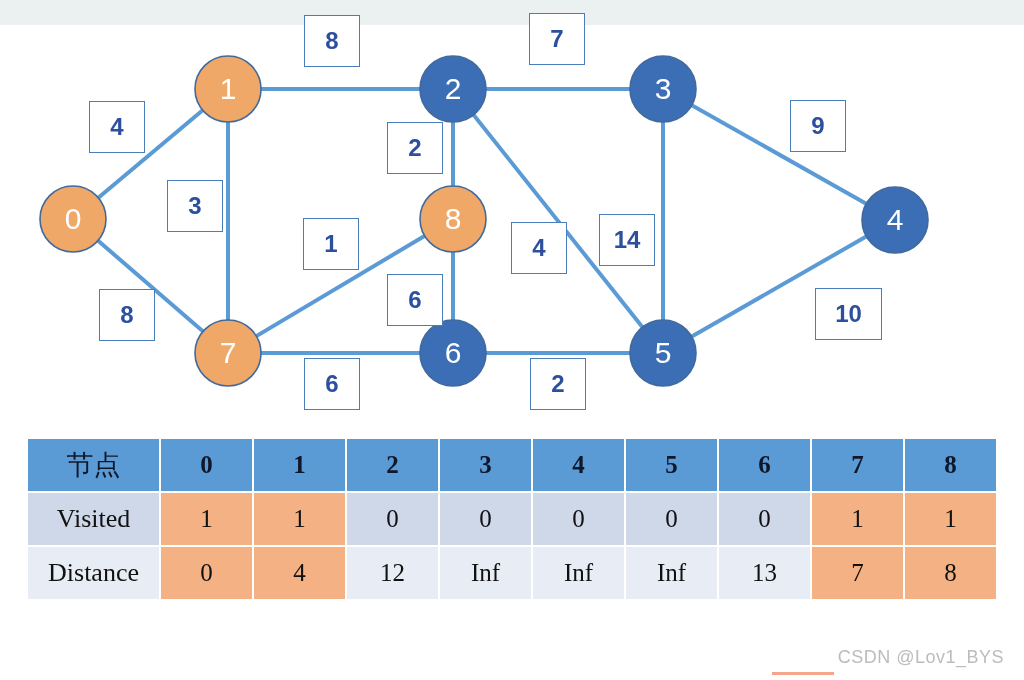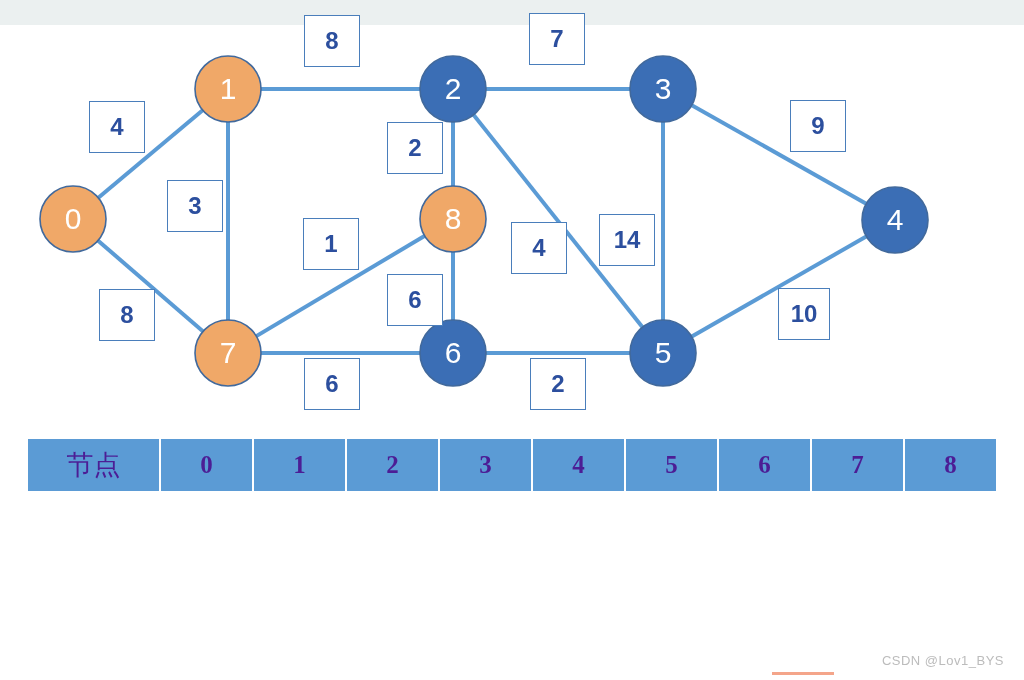--- a/index.html
+++ b/index.html
@@ -52,21 +52,21 @@
     text-align:center;
     vertical-align:middle;
     padding:0;
     height:52px;
     font-size:25px;
     color:#111111;
     font-weight:normal;
   }
   #tbl thead th{
     background:#5b9bd5;
-    color:#4c1d95;
+    color:#0f172a;
     font-weight:bold;
     font-family:"Liberation Serif", serif;
     font-size:25px;
   }
   #tbl thead th.corner{
     font-size:27px;
     font-family:"DejaVu Sans", sans-serif;
     font-weight:normal;
   }
   #tbl td.lbl{
@@ -75,21 +75,21 @@
   }
   #tbl tr.alt td.lbl{background:#e7ecf5;}
   #tbl td.cell{background:#ced8e9;}
   #tbl tr.alt td.cell{background:#e7ecf5;}
   #tbl td.hl{background:#f4b183 !important;}
 
   #watermark{
     position:absolute;
     right:20px;bottom:12px;
     color:#bcbcbc;
-    font-size:13px;
+    font-size:18px;
     font-family:"Liberation Sans", sans-serif;
     letter-spacing:.5px;
   }
   #bottom-mark{
     position:absolute;
     left:772px;bottom:5px;width:62px;height:3px;
     background:#f4a58a;
   }
 </style>
 </head>
@@ -143,21 +143,21 @@
       <div class="wbox" style="left: 529px; top: 13px; width: 56px; height: 52px;">7</div>
       <div class="wbox" style="left: 89px; top: 101px; width: 56px; height: 52px;">4</div>
       <div class="wbox" style="left: 387px; top: 122px; width: 56px; height: 52px;">2</div>
       <div class="wbox" style="left: 790px; top: 100px; width: 56px; height: 52px;">9</div>
       <div class="wbox" style="left: 167px; top: 180px; width: 56px; height: 52px;">3</div>
       <div class="wbox" style="left: 599px; top: 170px; width: 56px; height: 52px; margin-top: 44px;">14</div>
       <div class="wbox" style="left: 303px; top: 218px; width: 56px; height: 52px;">1</div>
       <div class="wbox" style="left: 511px; top: 222px; width: 56px; height: 52px;">4</div>
       <div class="wbox" style="left: 387px; top: 274px; width: 56px; height: 52px;">6</div>
       <div class="wbox" style="left: 99px; top: 289px; width: 56px; height: 52px;">8</div>
-      <div class="wbox" style="left: 778px; top: 288px; width: 52px; height: 52px;">10</div>
+      <div class="wbox" style="left: 815px; top: 288px; width: 67px; height: 52px;">10</div>
       <div class="wbox" style="left: 304px; top: 358px; width: 56px; height: 52px;">6</div>
       <div class="wbox" style="left: 530px; top: 358px; width: 56px; height: 52px;">2</div>
     </div>
 </div>
 
 <table id="tbl">
   <thead>
     <tr>
       <th class="corner">节点</th>
     <th style="width: 91px;">0</th>
@@ -165,17 +165,41 @@
         <th style="width: 91px;">2</th>
         <th style="width: 91px;">3</th>
         <th style="width: 91px;">4</th>
         <th style="width: 91px;">5</th>
         <th style="width: 91px;">6</th>
         <th style="width: 91px;">7</th>
         <th style="width: 91px;">8</th>
       </tr>
   </thead>
   <tbody>
+      <tr>
+        <td class="lbl">Visited</td>
+        <td class="cell hl">1</td>
+        <td class="cell hl">1</td>
+        <td class="cell">0</td>
+        <td class="cell">0</td>
+        <td class="cell">0</td>
+        <td class="cell">0</td>
+        <td class="cell">0</td>
+        <td class="cell hl">1</td>
+        <td class="cell hl">1</td>
+      </tr>
+      <tr class="alt">
+        <td class="lbl">Distance</td>
+        <td class="cell hl">0</td>
+        <td class="cell hl">4</td>
+        <td class="cell">12</td>
+        <td class="cell">Inf</td>
+        <td class="cell">Inf</td>
+        <td class="cell">Inf</td>
+        <td class="cell">13</td>
+        <td class="cell hl">7</td>
+        <td class="cell hl">8</td>
+      </tr>
     </tbody>
 </table>
 
 <div id="watermark">CSDN @Lov1_BYS</div>
 <div id="bottom-mark"></div>
 
 </body></html>

